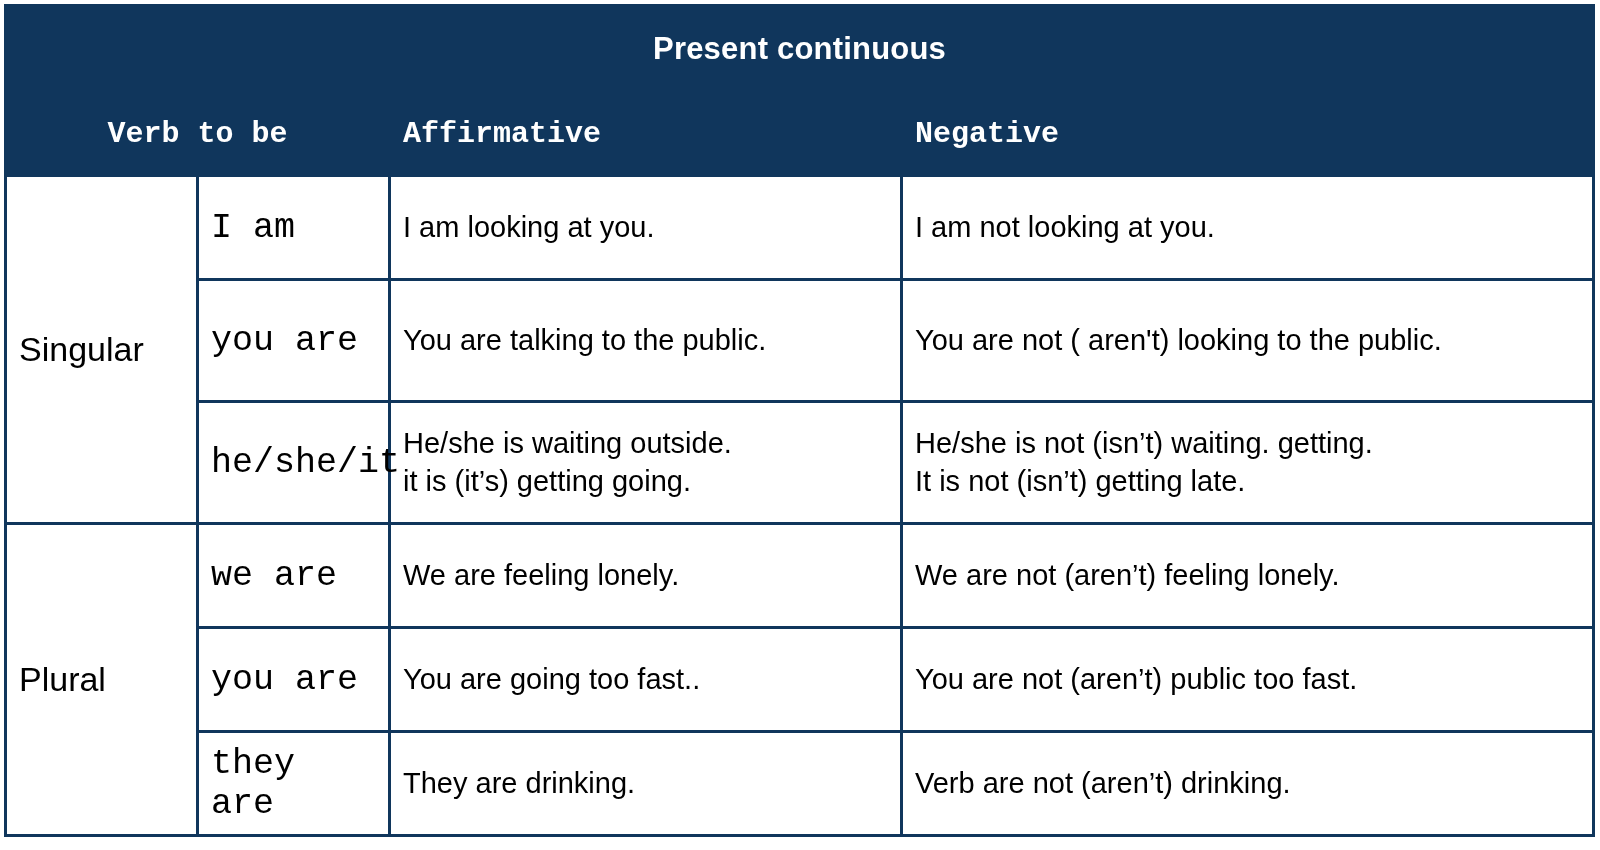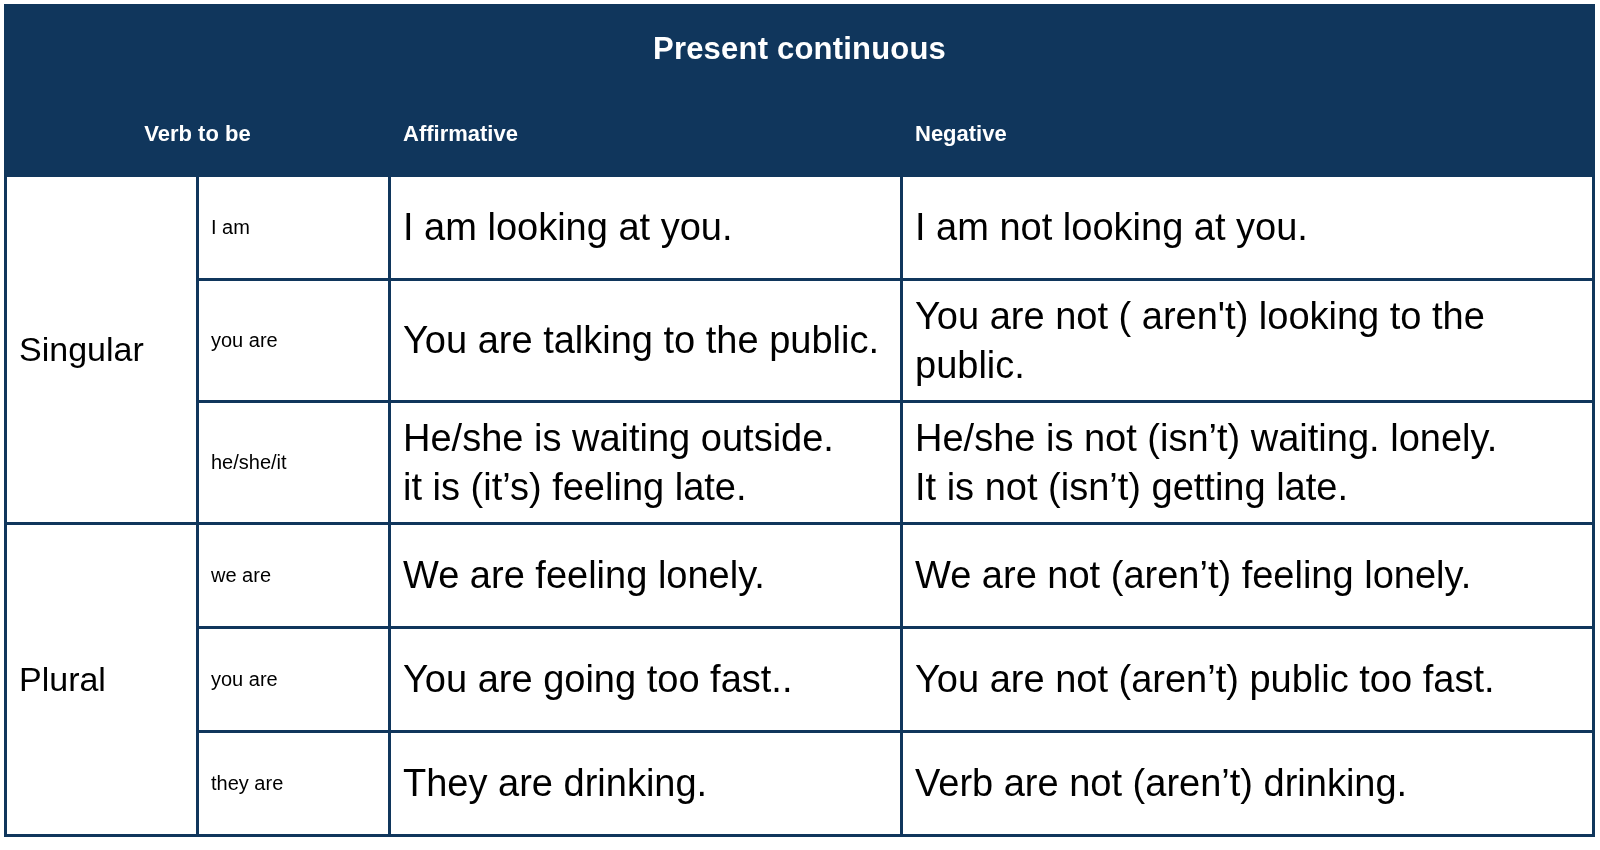--- a/index.html
+++ b/index.html
@@ -38,43 +38,45 @@
     color: #ffffff;
     font-size: 31px;
     font-weight: bold;
     text-align: center;
     height: 86px;
     letter-spacing: 0.2px;
   }
   .head-cell {
     background: #10365c;
     color: #ffffff;
-    font-size: 22px;
+    font-size: 30px;
     font-weight: bold;
     height: 84px;
     text-align: left;
     padding-left: 14px;
+    font-family: Liberation Mono, monospace;
   }
   .head-cell.center {
     text-align: center;
     padding-left: 12px;
   }
   .num-cell {
     font-size: 34px;
     text-align: left;
     padding-left: 14px;
     width: 190px;
   }
   .pron-cell {
-    font-size: 20px;
+    font-size: 35px;
     width: 190px;
     padding-left: 14px;
+    font-family: Liberation Mono, monospace;
   }
   .ex-cell {
-    font-size: 38px;
+    font-size: 29px;
     line-height: 1.28;
     padding-left: 16px;
   }
   .ex-cell .line2 {
     display: block;
   }
   col.c-number { width: 192px; }
   col.c-pronoun { width: 192px; }
   col.c-aff { width: 512px; }
   col.c-neg { width: 692px; }
@@ -110,24 +112,24 @@
       </tr>
       <tr class="r-two">
         <td class="pron-cell">you are</td>
         <td class="ex-cell">You are talking to the public.</td>
         <td class="ex-cell">You are not ( aren't) looking to the public.</td>
       </tr>
       <tr class="r-two">
         <td class="pron-cell">he/she/it</td>
         <td class="ex-cell">
           <span>He/she is waiting outside.</span>
-          <span class="line2">it is (it’s) feeling late.</span>
+          <span class="line2">it is (it’s) getting going.</span>
         </td>
         <td class="ex-cell">
-          <span>He/she is not (isn’t) waiting. lonely.</span>
+          <span>He/she is not (isn’t) waiting. getting.</span>
           <span class="line2">It is not (isn’t) getting late.</span>
         </td>
       </tr>
 
       <tr class="r-one">
         <td class="num-cell" rowspan="3">Plural</td>
         <td class="pron-cell">we are</td>
         <td class="ex-cell">We are feeling lonely.</td>
         <td class="ex-cell">We are not (aren’t) feeling lonely.</td>
       </tr>

